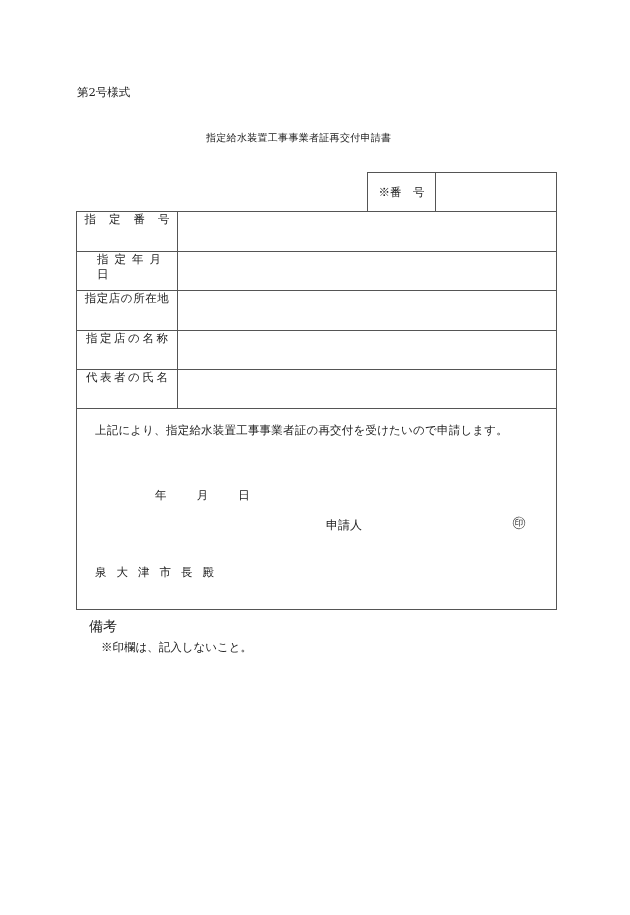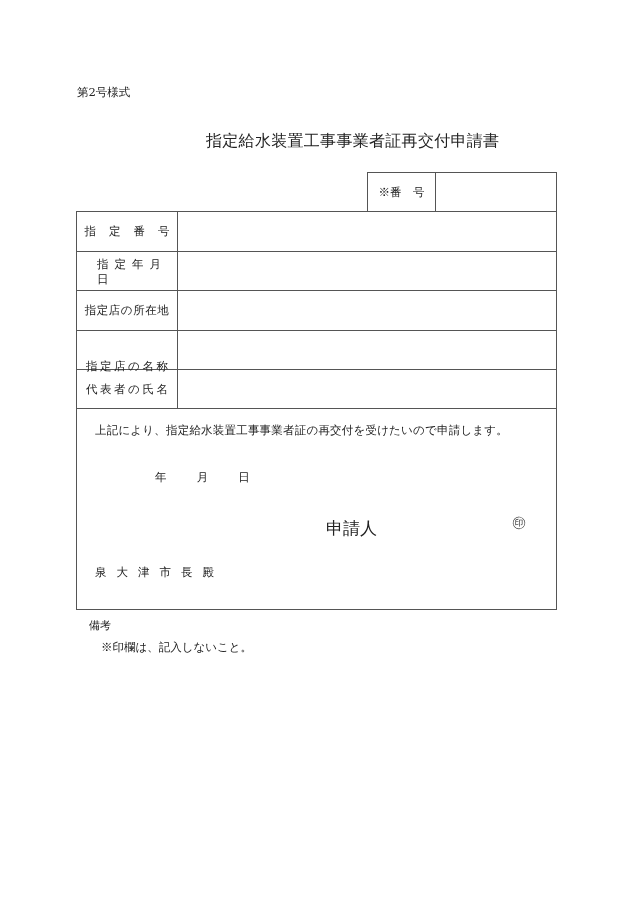--- a/index.html
+++ b/index.html
@@ -11,32 +11,32 @@
       width: 630px;
       height: 915px;
       position: relative;
       overflow: hidden;
       font-family: "DejaVu Serif", "Liberation Serif", serif;
       color: #222222;
       font-size: 11.5px;
     }
     .abs { position: absolute; white-space: nowrap; }
     .form-id { left: 77px; top: 85px; font-size: 11.5px; }
-    .doc-title { left: 206px; top: 131px; font-size: 16px; letter-spacing: 0.3px; }
+    .doc-title { left: 206px; top: 131px; font-size: 10px; letter-spacing: 0.3px; }
 
     .line-h { position: absolute; height: 1px; background: #555555; }
     .line-v { position: absolute; width: 1px; background: #555555; }
 
     .label-cell {
       position: absolute;
       left: 77px;
       width: 100px;
       height: 39px;
       display: flex;
-      align-items: center;
+      align-items: flex-start;
       justify-content: center;
       font-size: 11.5px;
     }
     .value-cell {
       position: absolute;
       left: 178px;
       width: 378px;
       height: 39px;
     }
     .spaced-4 { letter-spacing: 13px; margin-right: -13px; }
@@ -57,26 +57,26 @@
     }
     .num-value {
       position: absolute;
       left: 436px;
       top: 173px;
       width: 120px;
       height: 38px;
     }
 
     .statement { left: 95px; top: 423px; font-size: 11.5px; letter-spacing: 0.2px; }
-    .date-line { left: 155px; top: 470px; font-size: 11.5px; }
+    .date-line { left: 155px; top: 488px; font-size: 11.5px; }
     .date-line span { display: inline-block; }
-    .applicant { left: 326px; top: 517px; font-size: 17px; }
+    .applicant { left: 326px; top: 517px; font-size: 12px; }
     .seal { left: 512px; top: 514px; font-size: 14px; }
     .addressee { left: 95px; top: 565px; font-size: 11.5px; letter-spacing: 10px; }
-    .remarks-title { left: 89px; top: 618px; font-size: 11px; }
+    .remarks-title { left: 89px; top: 618px; font-size: 14px; }
     .remarks-note { left: 101px; top: 640px; font-size: 11.5px; text-align: right; }
   </style>
 </head>
 <body>
 
 <div class="abs form-id">第2号様式</div>
 <div class="abs doc-title">指定給水装置工事事業者証再交付申請書</div>
 
 <div>
   <div class="line-h" style="left:367px; top:172px; width:190px;"></div>
@@ -110,21 +110,21 @@
       </div>
     <div class="value-cell" style="top:252px;"></div>
   </div>
   <div>
     <div class="label-cell" style="top:291px;font-family:Liberation Mono, monospace;">
         <span class="spaced-7">指定店の所在地</span>
       </div>
     <div class="value-cell" style="top:291px;"></div>
   </div>
   <div>
-    <div class="label-cell" style="top:347px;">
+    <div class="label-cell" style="top:331px;">
         <span class="spaced-6">指定店の名称</span>
       </div>
     <div class="value-cell" style="top:331px;"></div>
   </div>
   <div>
     <div class="label-cell" style="top:370px;">
         <span class="spaced-6">代表者の氏名</span>
       </div>
     <div class="value-cell" style="top:370px;"></div>
   </div>

